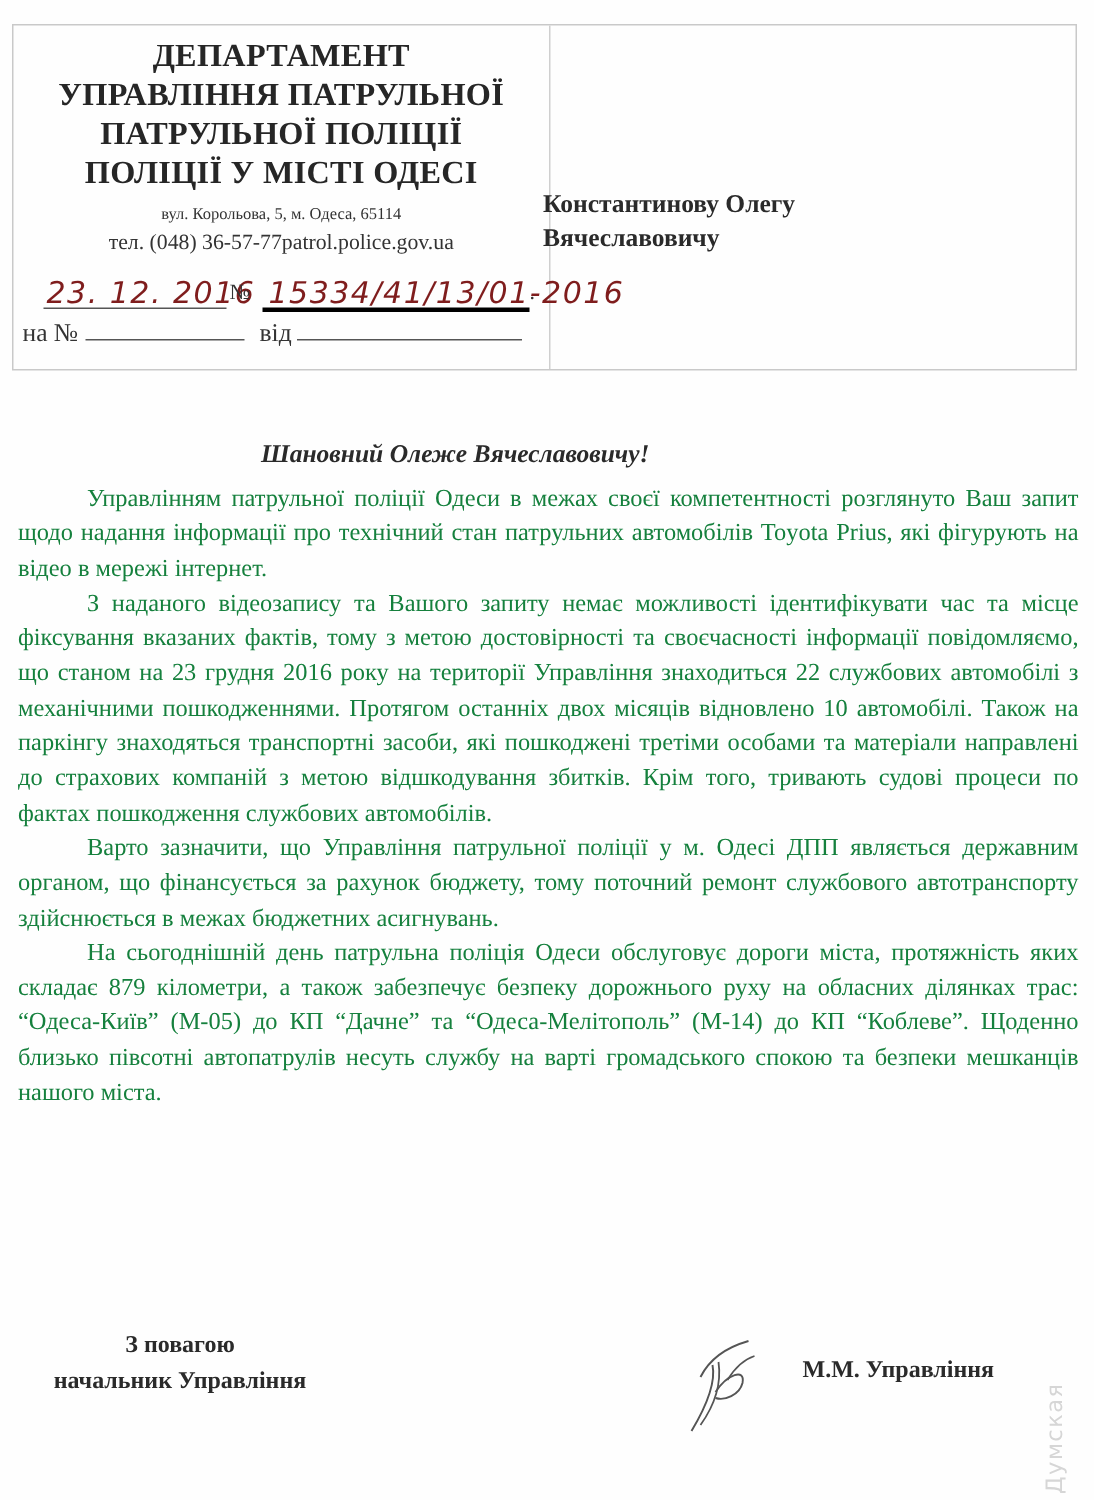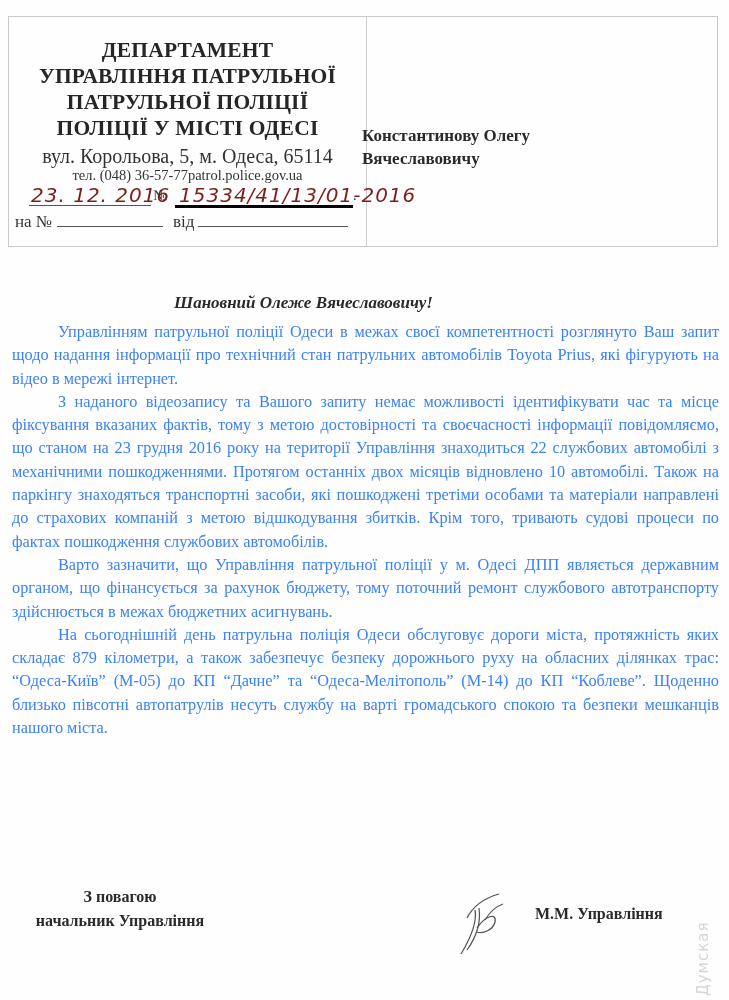--- a/index.html
+++ b/index.html
@@ -35,33 +35,33 @@
       position: absolute;
       left: 357px;
       top: 0;
       width: 1px;
       height: 100%;
       background: #cfcfcf;
     }
     .sender {
       position: absolute;
       left: 0;
-      top: 20px;
+      top: 7px;
       width: 357px;
       text-align: center;
     }
     .sender-title {
       font-weight: bold;
       font-size: 21.5px;
       line-height: 26px;
       color: #262626;
       letter-spacing: 0.2px;
     }
     .sender-address {
-      font-size: 20px;
+      font-size: 11px;
       line-height: 18px;
       margin-top: 6px;
       color: #333;
     }
     .sender-phone {
       font-size: 14.5px;
       line-height: 18px;
       color: #333;
       margin-top: 1px;
     }
@@ -151,21 +151,21 @@
       color: #2a2a2a;
     }
     
     .body-text {
       position: absolute;
       left: 12px;
       top: 320px;
       width: 707px;
       font-size: 16.3px;
       line-height: 23.3px;
-      color: #3b82f6;
+      color: #15803d;
       text-align: justify;
     }
     .body-text p {
       margin: 0;
       text-indent: 46px;
     }
     
     .closing {
       position: absolute;
       left: 10px;

